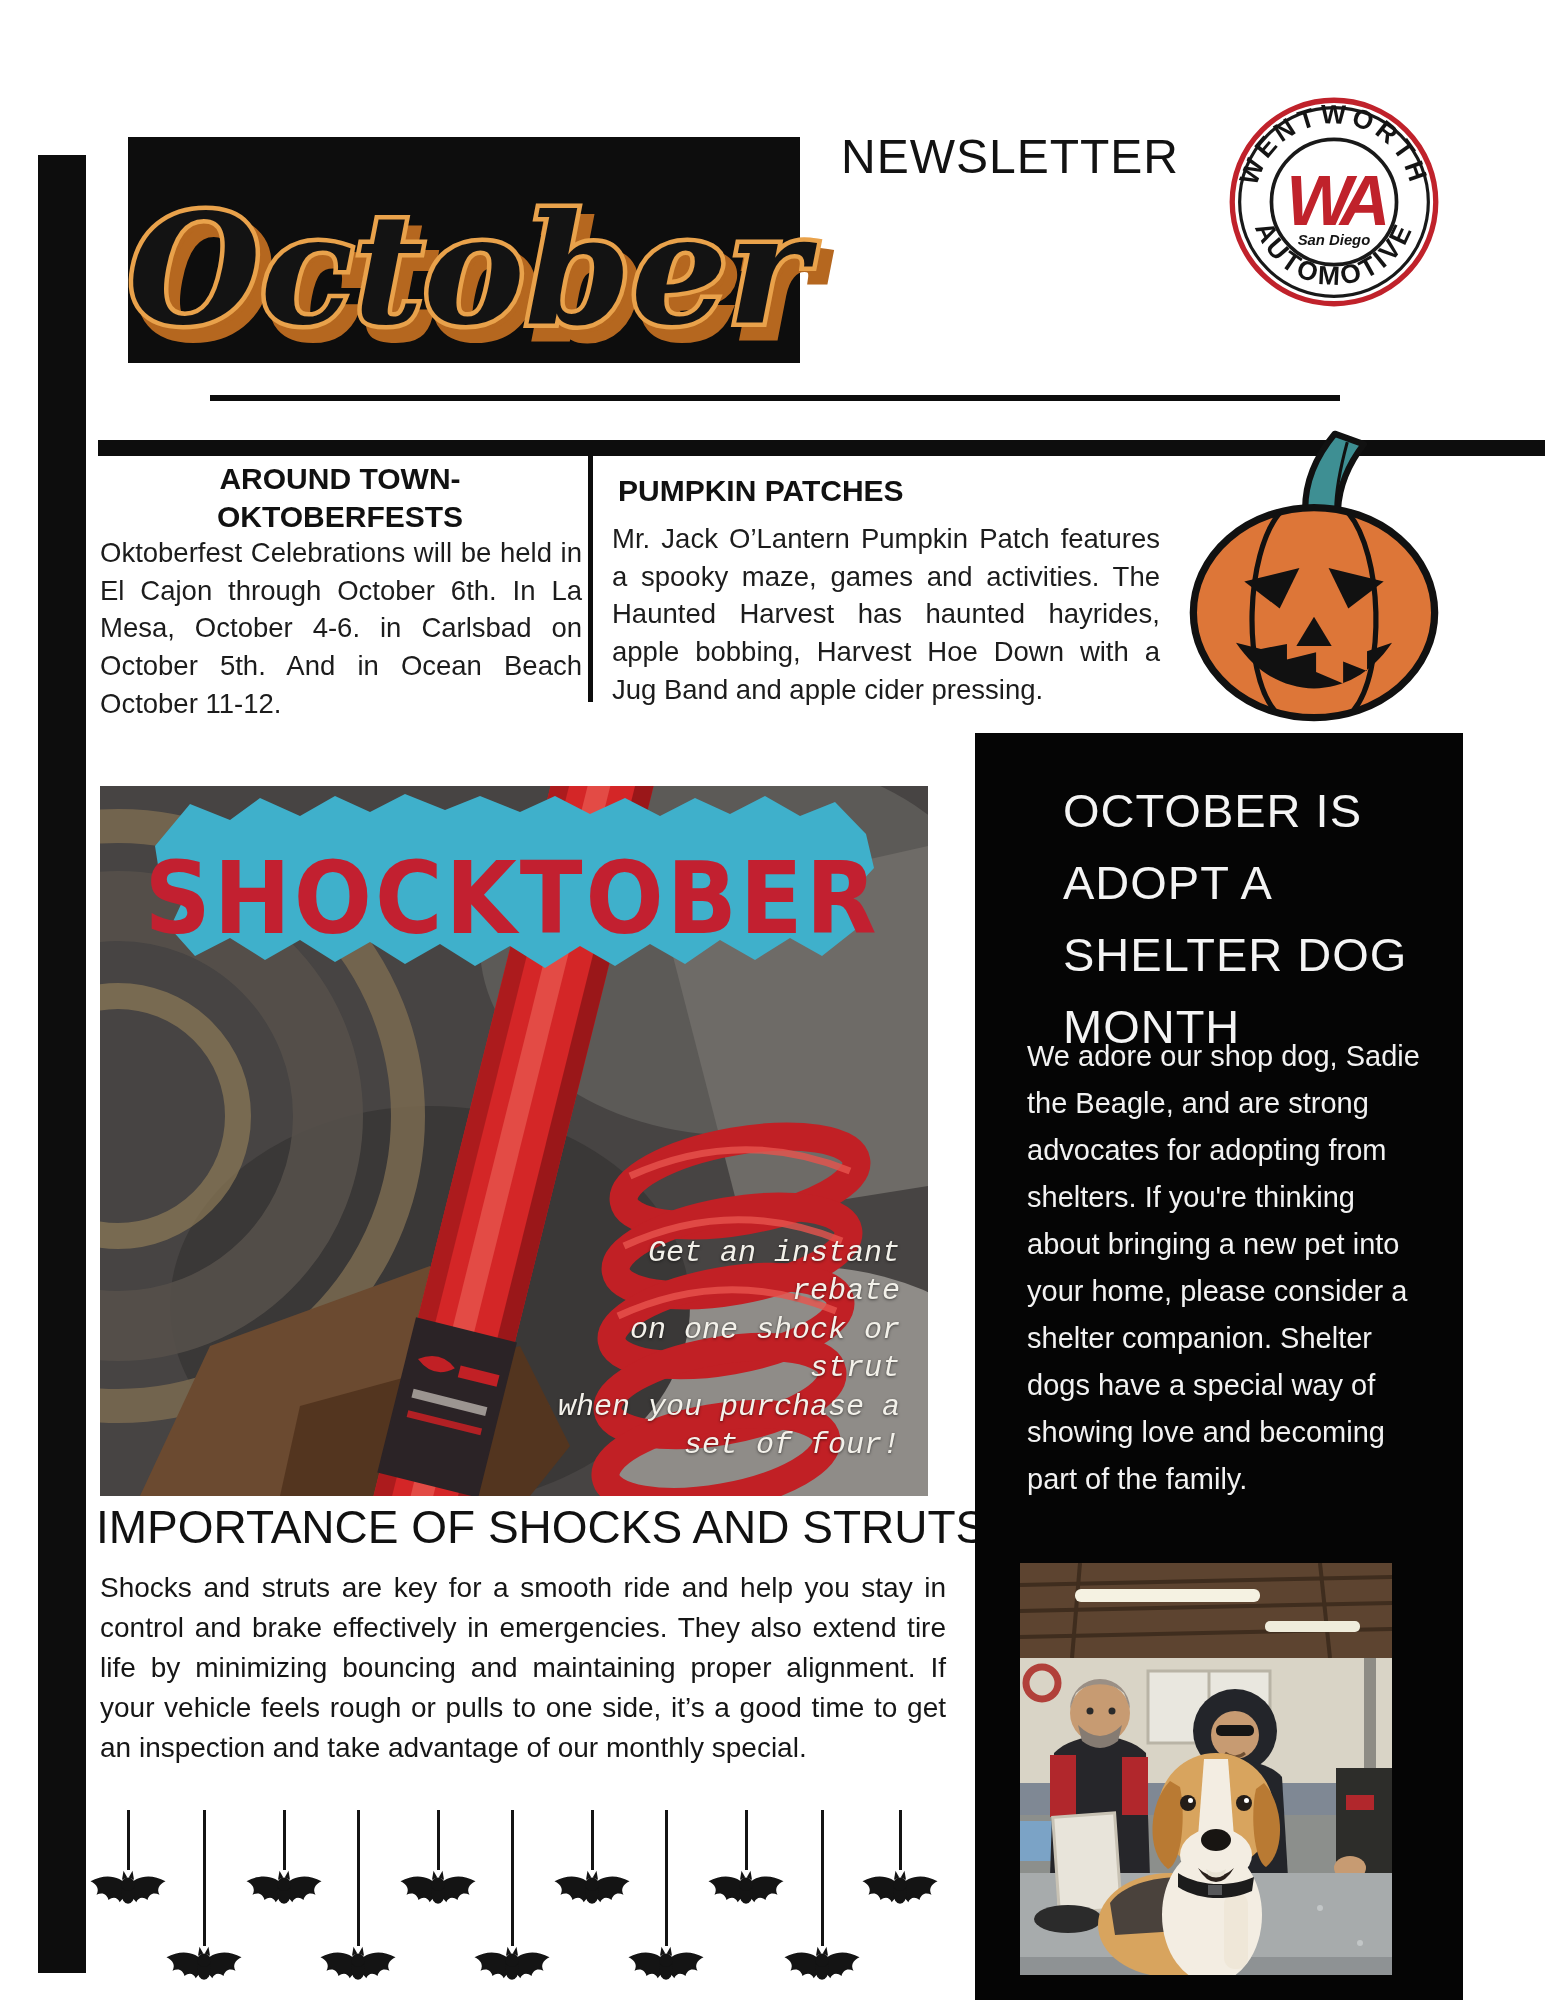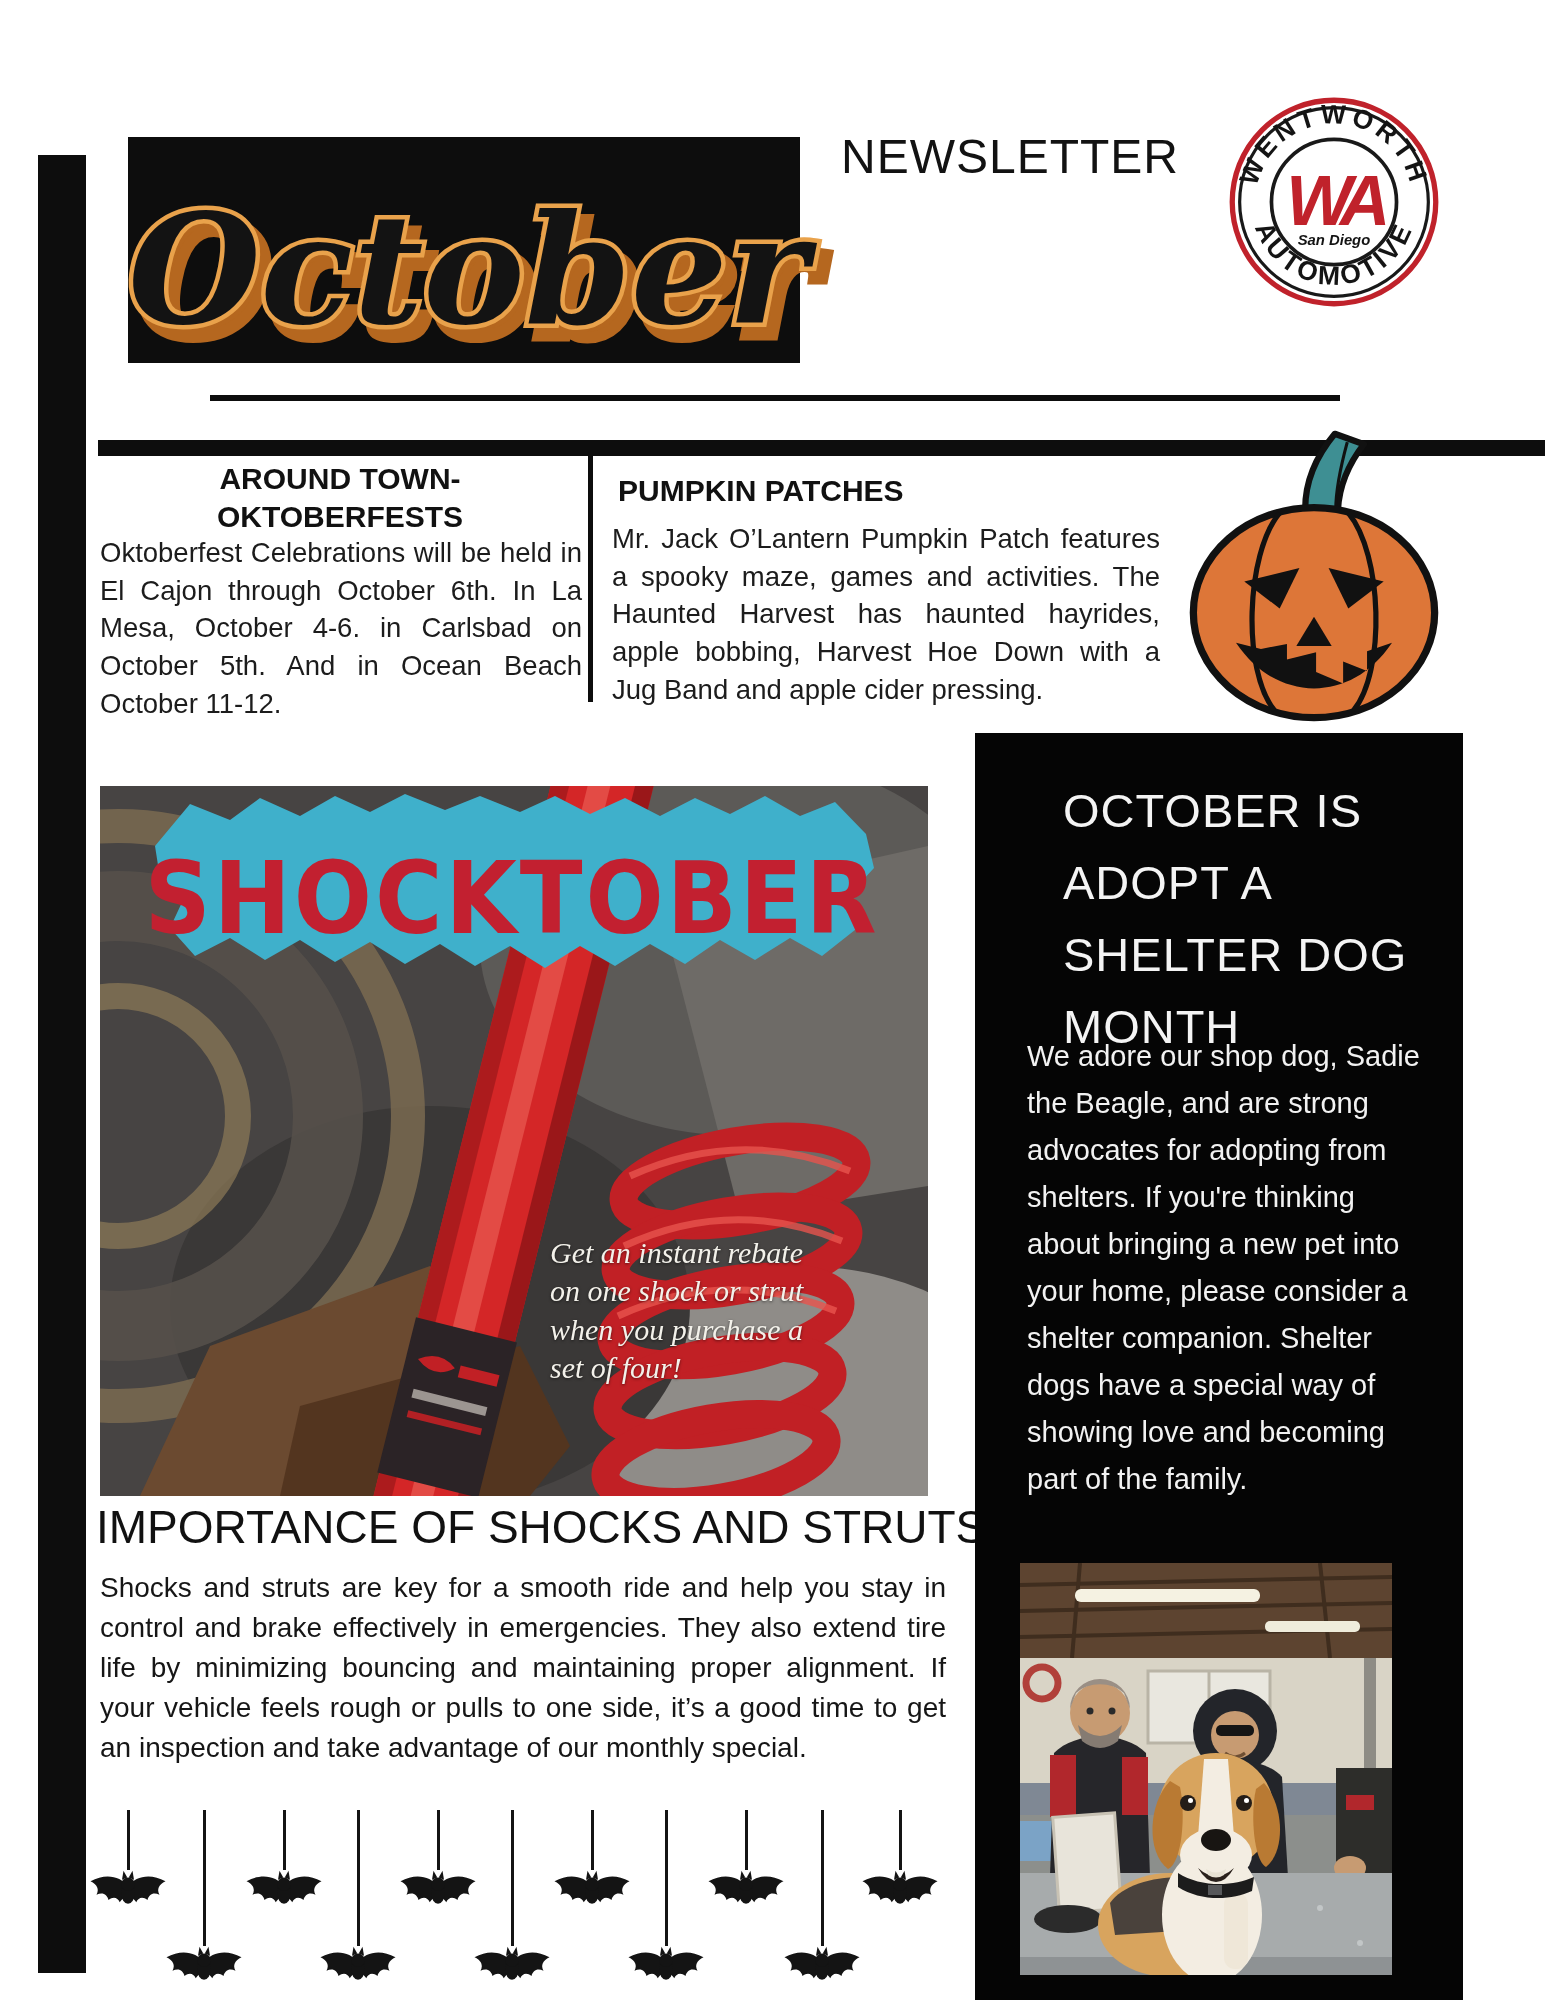--- a/index.html
+++ b/index.html
@@ -25,22 +25,22 @@
   #around-head{left:100px;top:460px;width:480px;text-align:center;}
   #around-body{left:100px;top:534px;width:482px;font-size:27.5px;line-height:1.37;
                text-align:justify;color:#1c1c1c;}
   #pumpkin-head{left:618px;top:472px;width:520px;}
   #pumpkin-body{left:612px;top:520px;width:548px;font-size:27.5px;line-height:1.37;
                 text-align:justify;color:#1c1c1c;}
   #pumpkin-art{left:1158px;top:413px;width:312px;height:312px;z-index:5;}
 
   
   #shock-photo{left:100px;top:778px;width:828px;height:710px;background:#474443;overflow:hidden;margin-top:8px;}
-  #shock-promo{right:28px;top:448px;width:350px;font-style:italic;
-               font-family:Liberation Serif, serif;
+  #shock-promo{right:28px;top:448px;width:350px;text-align:right;font-style:italic;
+               font-family:Liberation Mono, monospace;
                font-size:30px;line-height:1.28;color:#f3f1ea;text-shadow:0 1px 3px rgba(0,0,0,.55);}
   #shock-valid{right:22px;top:640px;width:600px;text-align:right;font-style:italic;
                font-family:"DejaVu Sans", sans-serif;
                font-size:31px;color:#f3f1ea;text-shadow:0 1px 3px rgba(0,0,0,.55);}
 
   
   #shocks-head{left:96px;top:1500px;width:852px;text-align:center;font-size:46px;
                font-weight:500;color:#111;letter-spacing:0px;white-space:nowrap;}
   #shocks-body{left:100px;top:1568px;width:846px;font-size:28px;line-height:1.43;
                text-align:justify;color:#161616;}

